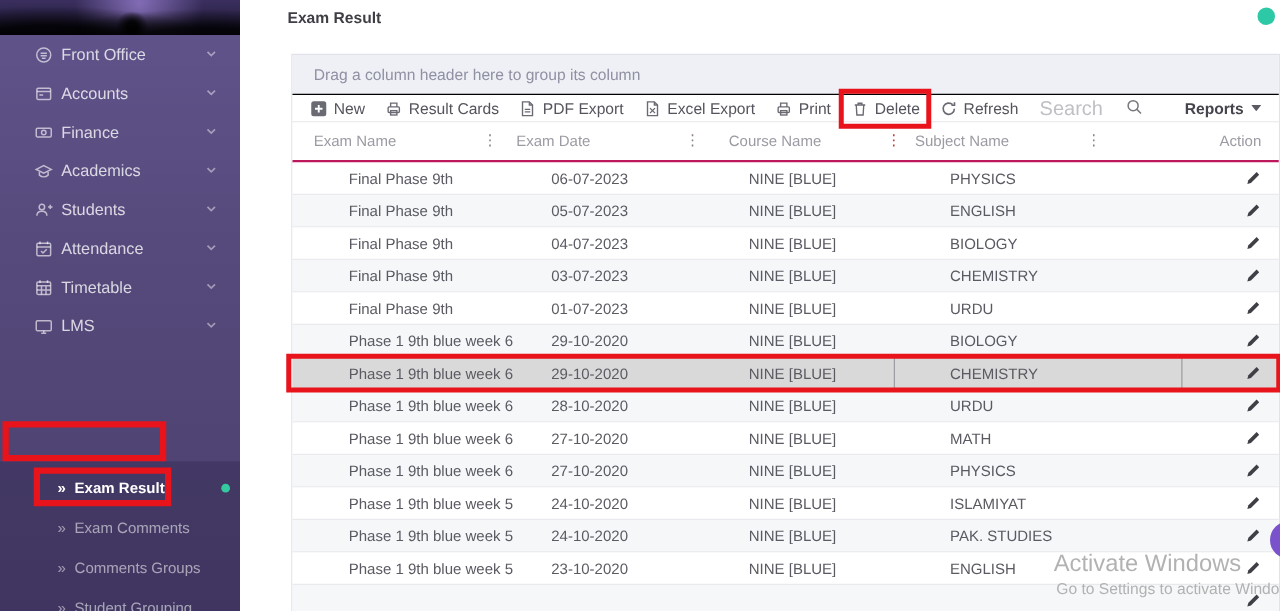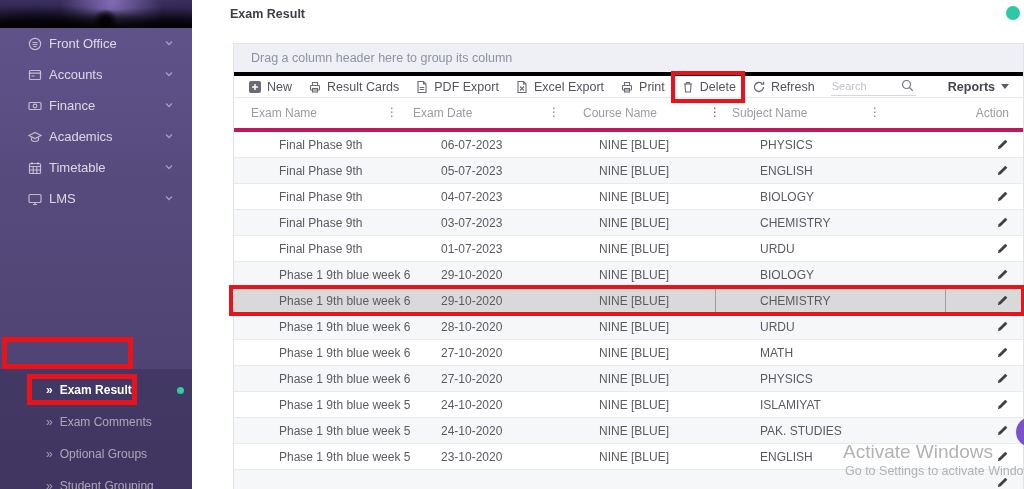--- a/index.html
+++ b/index.html
@@ -59,49 +59,49 @@
   .main{position:absolute;left:192px;top:0;right:0;bottom:0;background:#fff;}
   .page-title{position:absolute;left:38px;top:7px;font-size:12.5px;font-weight:700;color:#3e3e45;}
   .top-dot{position:absolute;left:814px;top:6px;width:14px;height:14px;border-radius:50%;background:#2dc8a6;}
 
   .panel{
     position:absolute;left:41px;top:43px;width:791px;height:460px;
     border:1px solid #e2e3ea;box-sizing:border-box;background:#fff;
   }
   .group-band{
     height:32px;background:#eef0f6;display:flex;align-items:center;
-    padding-left:17px;color:#8f91a2;font-size:12.5px;border-bottom:4px solid #000000;
+    padding-left:17px;color:#8f91a2;font-size:12.5px;border-bottom:1px solid #000000;
     box-sizing:border-box;
   }
   .toolbar{
     height:22px;display:flex;align-items:center;gap:16px;
     padding:0 8px 0 14px;border-bottom:1px solid #e7e7ec;box-sizing:border-box;
     background:#fff;
   }
   .tbtn{
     display:flex;align-items:center;gap:5px;color:#54545d;font-size:12.5px;
     cursor:pointer;position:relative;white-space:nowrap;
   }
   .tbtn svg{display:block;width:14px;height:14px;color:#6a6a73;}
   .ann-delete{left:-10px;top:-9px;right:-9px;bottom:-9px;border-width:4px;}
   .searchbox{margin-left:auto;width:163px;position:relative;height:22px;}
   .searchbox input{
     width:100%;border:0;border-bottom:1px solid #d7d7dc;outline:none;
-    font-size:11px;color:#000000;padding:3px 20px 3px 1px;background:transparent;
+    font-size:16px;color:#000000;padding:3px 20px 3px 1px;background:transparent;
     font-family:"Liberation Sans","DejaVu Sans",sans-serif;box-sizing:border-box;
   }
   .searchbox input::placeholder{color:#bfbfc6;}
   .search-ic{position:absolute;right:2px;top:3px;width:13px;height:13px;color:#77777e;}
   .reports-btn{
     margin:0 6px 0 16px;display:flex;align-items:center;gap:6px;
     font-size:12.5px;font-weight:700;color:#45454d;cursor:pointer;white-space:nowrap;
   }
   .caret{width:8px;height:5px;color:#5a5a62;}
 
-  .thead{height:30px;position:relative;border-bottom:4px solid #be185d;background:#fff;}
+  .thead{height:30px;position:relative;border-bottom:2px solid #be185d;background:#fff;}
   .th{position:absolute;top:8px;font-size:12px;color:#9b9ba3;}
   .cmenu{position:absolute;top:7px;font-size:12px;color:#8d7f82;cursor:pointer;line-height:14px;}
   .cmenu.red{color:#c23a31;}
   .th-exam{left:17px;} .th-date{left:179px;} .th-course{left:349px;text-align:center;} .th-subject{left:498px;}
   .th-action{right:14px;}
   .cm1{left:152px;} .cm2{left:314px;} .cm3{left:475px;} .cm4{left:635px;}
 
   .tbody{position:relative;}
   .row{
     height:26px;position:relative;border-bottom:1px solid #eaeaee;
@@ -186,21 +186,51 @@
         </svg>
     </span>
     <span class="slabel">Academics</span>
     <span class="schev">
         <svg viewBox="0 0 10 10" fill="none" stroke="currentColor" stroke-width="1.4">
           <path d="M2 3.5l3 3 3-3"></path>
         </svg>
       </span>
   </div>
 
-
+  <div class="snav">
+    <span class="sicon">
+      <svg viewBox="0 0 16 16" fill="none" stroke="currentColor" stroke-width="1.2">
+          <circle cx="6.5" cy="5.5" r="2.2"></circle>
+          <path d="M2.5 12.5c0-2.2 1.8-3.5 4-3.5s4 1.3 4 3.5"></path>
+          <path d="M11.5 5.5h3.5M13.2 3.8v3.4"></path>
+        </svg>
+    </span>
+    <span class="slabel">Students</span>
+    <span class="schev">
+        <svg viewBox="0 0 10 10" fill="none" stroke="currentColor" stroke-width="1.4">
+          <path d="M2 3.5l3 3 3-3"></path>
+        </svg>
+      </span>
+  </div>
+
+  <div class="snav">
+    <span class="sicon">
+      <svg viewBox="0 0 16 16" fill="none" stroke="currentColor" stroke-width="1.2">
+          <rect x="2.5" y="3.5" width="11" height="10" rx="1"></rect>
+          <path d="M5 2.2v2.2M11 2.2v2.2M2.5 6.5h11"></path>
+          <path d="M5.8 9.8l1.6 1.6 3-3"></path>
+        </svg>
+    </span>
+    <span class="slabel">Attendance</span>
+    <span class="schev">
+        <svg viewBox="0 0 10 10" fill="none" stroke="currentColor" stroke-width="1.4">
+          <path d="M2 3.5l3 3 3-3"></path>
+        </svg>
+      </span>
+  </div>
 
   <div class="snav">
     <span class="sicon">
       <svg viewBox="0 0 16 16" fill="none" stroke="currentColor" stroke-width="1.2">
           <rect x="2.5" y="3.5" width="11" height="10" rx="1"></rect>
           <path d="M5 2.2v2.2M11 2.2v2.2M2.5 6.5h11M6.2 6.5v7M9.8 6.5v7M2.5 10h11"></path>
         </svg>
     </span>
     <span class="slabel">Timetable</span>
     <span class="schev">
@@ -231,21 +261,21 @@
       <span class="arrows">»</span>
       <span>Exam Result</span>
       <span class="subdot"></span>
     </div>
     <div class="subitem">
       <span class="arrows">»</span>
       <span>Exam Comments</span>
     </div>
     <div class="subitem">
       <span class="arrows">»</span>
-      <span>Optional Groups</span>
+      <span>Comments Groups</span>
     </div>
     <div class="subitem">
       <span class="arrows">»</span>
       <span>Student Grouping</span>
     </div>
   </div>
 
   <div class="ann ann-exam"></div>
   <div class="ann ann-exam-result"></div>
 </aside>

